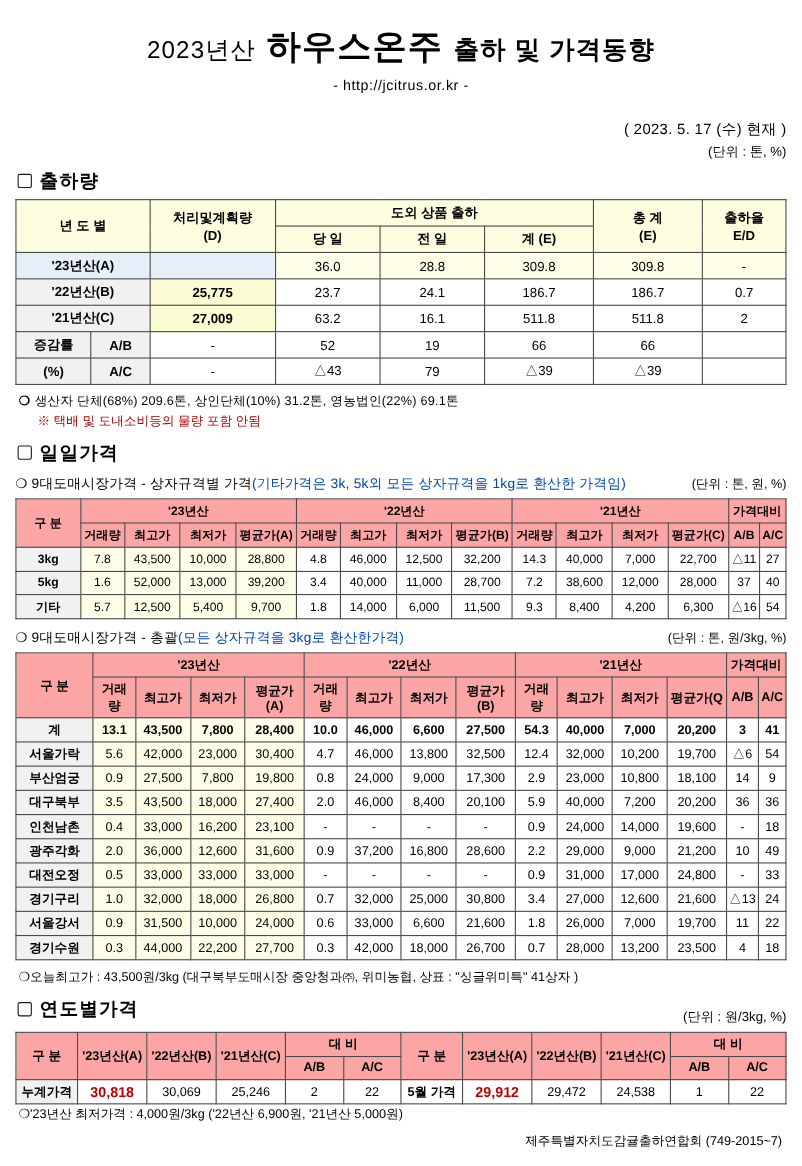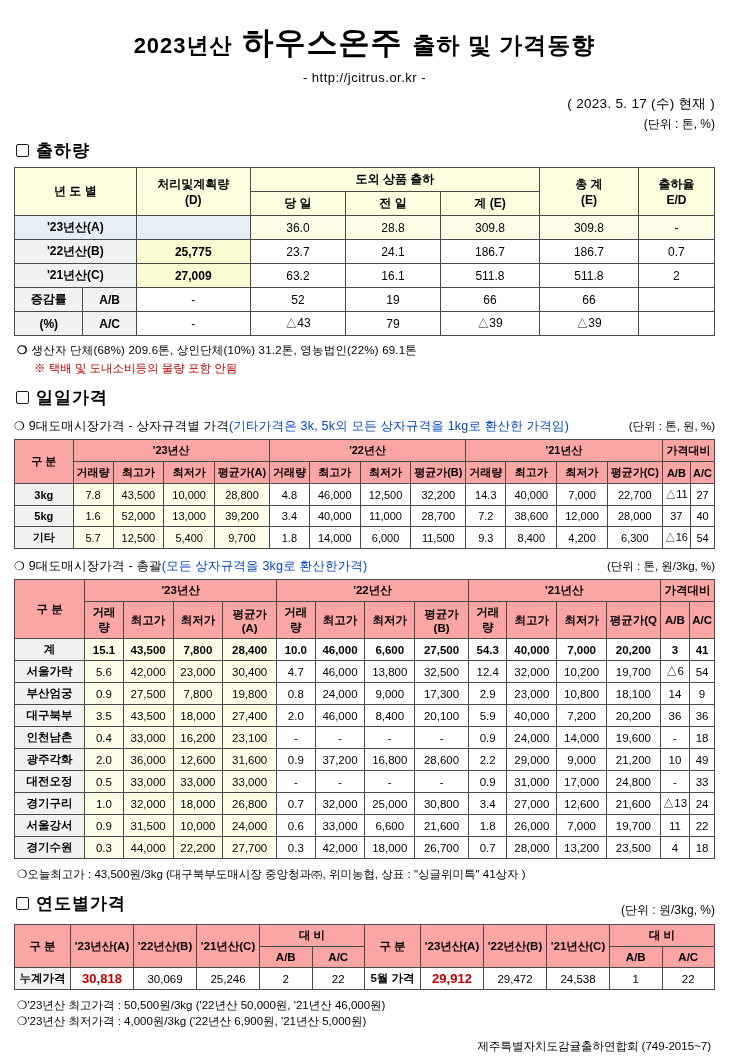--- a/index.html
+++ b/index.html
@@ -12,27 +12,27 @@
     color: #000;
     -webkit-font-smoothing: none;
   }
   .page { position: relative; width: 729px; padding: 8px 14px 6px 14px; }
 
   
   .title-row {
     display: flex; align-items: baseline; justify-content: center;
     gap: 10px; margin-top: 14px;
   }
-  .t-small { font-size: 22px; letter-spacing: 1px; font-weight: bold; }
+  .t-small { font-size: 22px; letter-spacing: 1px; font-weight: normal; }
   .t-big   { font-size: 31px; letter-spacing: 1px; font-weight: bold; }
   .t-mid   { font-size: 23px; letter-spacing: 1px; font-weight: bold; }
   .url {
     text-align: center; font-size: 13px; margin-top: 6px; letter-spacing: .5px;
   }
-  .asof { text-align: right; font-size: 13.5px; margin-top: 10px; letter-spacing: .3px; }
+  .asof { text-align: right; font-size: 13.5px; margin-top: 24px; letter-spacing: .3px; }
   .unit { text-align: right; font-size: 12px; margin-top: 3px; }
 
   
   .sec-head { display: flex; align-items: center; gap: 7px; margin: 6px 0 5px 2px; }
   .sec-mark {
     width: 13px; height: 13px; border: 1.6px solid #1a1a1a; border-radius: 2px;
     display: inline-block;
   }
   .sec-title { font-size: 17px; font-weight: bold; letter-spacing: 1px; }
 
@@ -332,21 +332,21 @@
         <th class="bg-yellow">최고가</th>
         <th class="bg-yellow">최저가</th>
         <th class="bg-yellow">평균가(Q</th>
         <th class="bg-yellow">A/B</th>
         <th class="bg-yellow">A/C</th>
       </tr>
     </thead>
     <tbody id="tableB-body">
         <tr>
           <td class="bg-lgray bold">계</td>
-          <td class="bg-cream bold">15.1</td>
+          <td class="bg-cream bold">13.1</td>
           <td class="bg-cream bold">43,500</td>
           <td class="bg-cream bold">7,800</td>
           <td class="bg-cream bold">28,400</td>
           <td class=" bold">10.0</td>
           <td class=" bold">46,000</td>
           <td class=" bold">6,600</td>
           <td class=" bold">27,500</td>
           <td class=" bold">54.3</td>
           <td class=" bold">40,000</td>
           <td class=" bold">7,000</td>
@@ -566,21 +566,18 @@
         <td class="bold">5월 가격</td>
         <td class="red bold" style="font-size:13px">29,912</td>
         <td>29,472</td>
         <td>24,538</td>
         <td>1</td>
         <td>22</td>
       </tr>
     </tbody>
   </table>
 
-  <div class="footer-note">
-    <span class="circ">❍</span><span>'23년산 최고가격 : 50,500원/3kg ('22년산 50,000원, '21년산 46,000원)</span>
-  </div>
   <div class="footer-note" style="margin-top:1px">
     <span class="circ">❍</span><span>'23년산 최저가격 :  4,000원/3kg ('22년산  6,900원, '21년산  5,000원)</span>
   </div>
 
   <div class="sign">제주특별자치도감귤출하연합회 (749-2015~7)</div>
 </div>
 
 </body></html>

